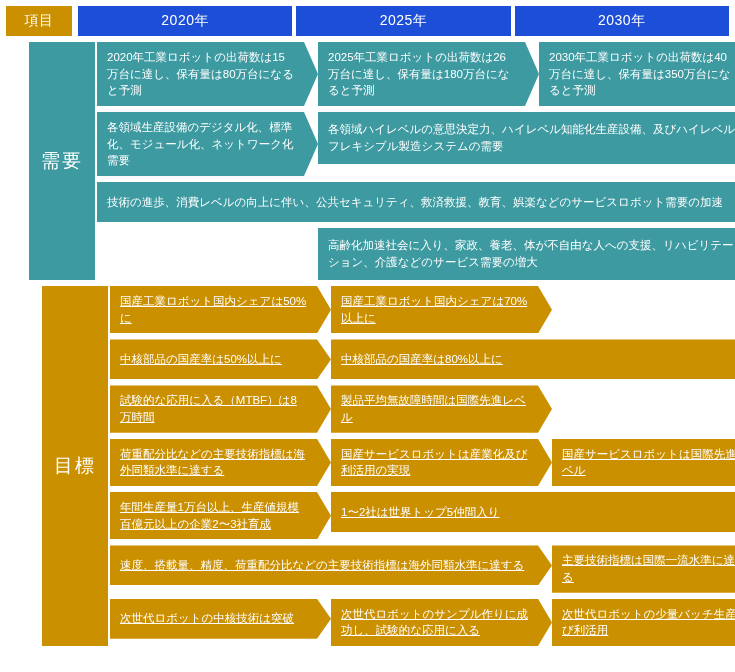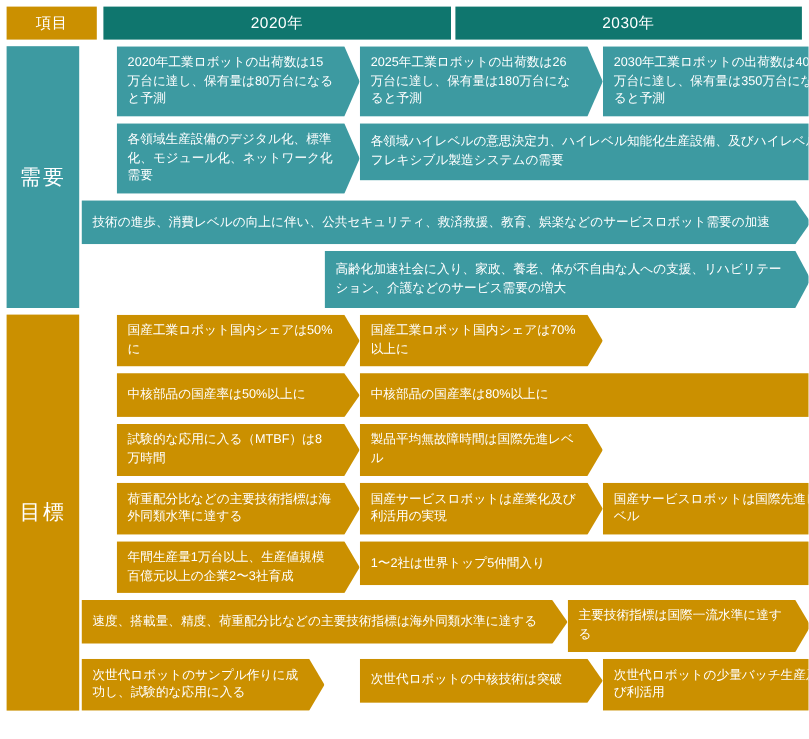--- a/index.html
+++ b/index.html
@@ -28,67 +28,67 @@
   }
   .hdr-cell {
     color: #ffffff;
     font-size: 14px;
     display: flex;
     align-items: center;
     justify-content: center;
     letter-spacing: 0.5px;
   }
   .hdr-item {
-    width: 82px;
+    width: 66px;
     background: #cb9000;
     margin-right: 2px;
   }
   .hdr-year {
     flex: 1 1 0;
-    background: #0f766e;
+    background: #1d4ed8;
   }
 
   
   .section {
     display: flex;
     align-items: stretch;
     margin-bottom: 6px;
   }
   .section-label {
     width: 66px;
     flex: 0 0 66px;
     margin-right: 2px;
     color: #ffffff;
     font-size: 19px;
     display: flex;
     align-items: center;
     justify-content: center;
     letter-spacing: 2px;
   }
-  .label-demand { background: #3d9aa1; }
-  .label-goal { background: #cb9000; }
+  .label-demand { background: #3d9aa1; margin-left: 23px; }
+  .label-goal { background: #cb9000; margin-left: 36px; }
 
   .rows {
     flex: 1 1 auto;
     display: flex;
     flex-direction: column;
   }
   .row {
     position: relative;
     display: flex;
     margin-bottom: 6px;
   }
   .row:last-child { margin-bottom: 0; }
 
   
   .cell {
     position: relative;
     min-width: 0;
   }
-  .c1 { flex: 0 0 221px; margin-left: 32px; }
+  .c1 { flex: 0 0 221px; }
   .c2 { flex: 0 0 221px; border-radius: 13px; }
   .c3 { flex: 0 0 221px; }
   .span2 { flex: 0 0 442px; }
   .span3 { flex: 0 0 663px; }
   .offset1 { margin-left: 221px; }
   .empty { background: transparent; }
 
   
   .chev {
     position: relative;
@@ -96,34 +96,35 @@
     font-size: 11.5px;
     line-height: 1.45;
     padding: 7px 24px 7px 10px;
     display: flex;
     align-items: center;
     min-height: 52px;
     width: 100%;
     clip-path: polygon(0 0, calc(100% - 14px) 0, 100% 50%, calc(100% - 14px) 100%, 0 100%);
   }
   .chev-teal { background: #3d9aa1; }
-  .chev-gold { background: #cb9000; }
+  .chev-gold { background: #cb9000; text-decoration: underline; }
 
   .h-sm { min-height: 40px; }
   .h-md { min-height: 52px; }
   .h-lg { min-height: 62px; }
 </style>
 </head>
 <body>
 
 <div id="root">
 
   <div class="header-row">
     <div class="hdr-cell hdr-item">項目</div>
     <div class="hdr-cell hdr-year">2020年</div>
+    <div class="hdr-cell hdr-year">2025年</div>
     <div class="hdr-cell hdr-year">2030年</div>
   </div>
 
   <div class="section">
     <div class="section-label label-demand">需要</div>
     <div class="rows">
 
       <div class="row">
         <div class="cell c1">
           <div class="chev chev-teal h-lg">2020年工業ロボットの出荷数は15万台に達し、保有量は80万台になると予測</div>
@@ -217,25 +218,25 @@
       <div class="row">
         <div class="cell span2">
           <div class="chev chev-gold h-sm">速度、搭載量、精度、荷重配分比などの主要技術指標は海外同類水準に達する</div>
         </div>
         <div class="cell c3">
           <div class="chev chev-gold h-sm">主要技術指標は国際一流水準に達する</div>
         </div>
       </div>
 
       <div class="row">
+        <div class="cell c1">
+          <div class="chev chev-gold h-sm">次世代ロボットの中核技術は突破</div>
+        </div>
         <div class="cell c2">
           <div class="chev chev-gold h-sm">次世代ロボットのサンプル作りに成功し、試験的な応用に入る</div>
-        </div>
-        <div class="cell c1">
-          <div class="chev chev-gold h-sm">次世代ロボットの中核技術は突破</div>
         </div>
         <div class="cell c3">
           <div class="chev chev-gold h-sm">次世代ロボットの少量バッチ生産及び利活用</div>
         </div>
       </div>
 
     </div>
   </div>
 
 </div>

